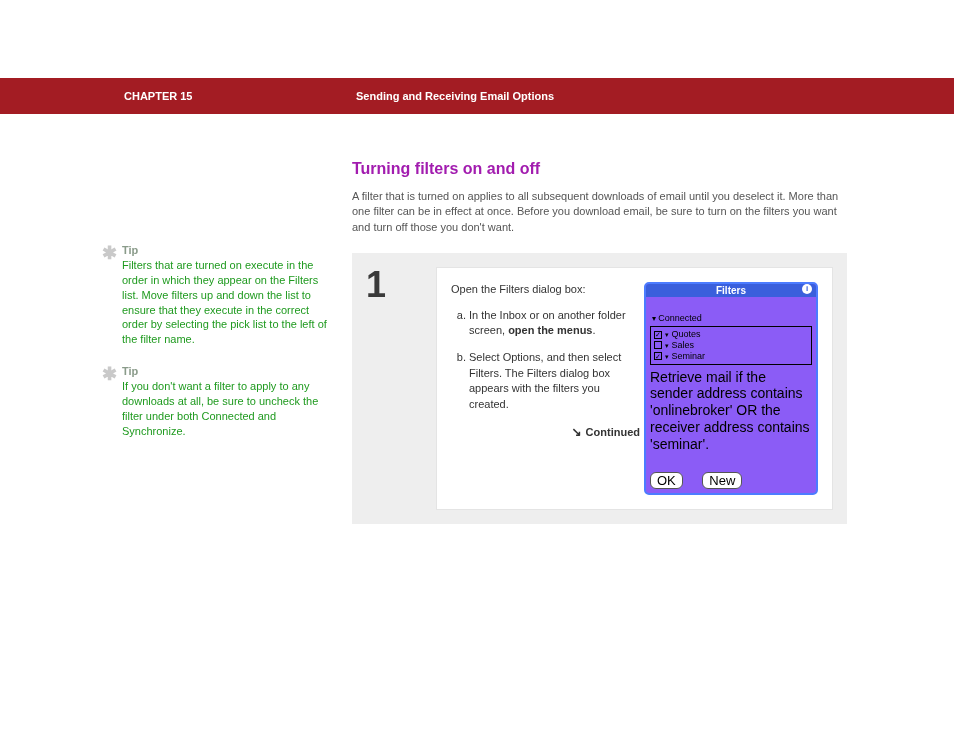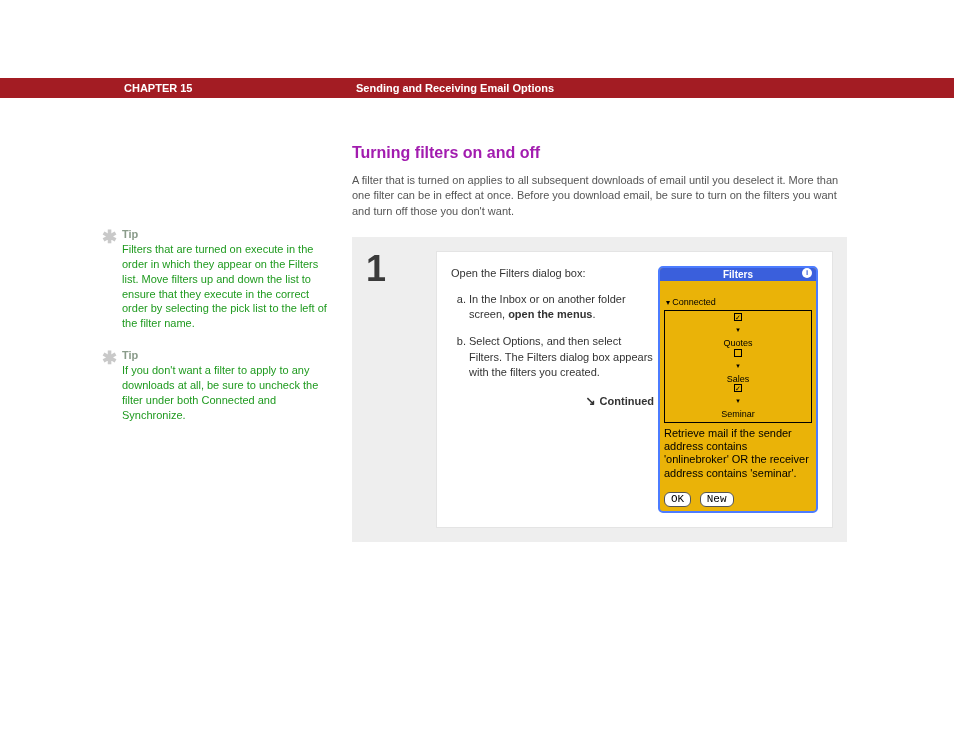--- a/index.html
+++ b/index.html
@@ -14,21 +14,21 @@
     position: relative;
   }
   .page {
     padding: 0;
     position: relative;
     height: 100%;
   }
   .header-bar {
     background: #a31c23;
     color: #fff;
-    height: 20px;
+    height: 36px;
     margin-top: 78px;
     display: flex;
     align-items: center;
     font-weight: bold;
     font-size: 11px;
     padding-left: 124px;
   }
   .header-chapter { width: 232px; }
   .header-title { }
   .content-wrap {
@@ -116,28 +116,28 @@
     font-weight: bold;
     font-size: 11px;
     color: #333;
     margin-top: 6px;
     text-align: right;
   }
   .continued .arrow { font-size: 12px; margin-right: 4px; }
 
   
   .filters-dialog {
-    width: 160px;
+    width: 174px;
     border: 2px solid #4c7cff;
     border-radius: 5px;
     overflow: hidden;
     font-family: Arial, sans-serif;
     font-size: 9px;
     color: #000;
-    background: #eab308;
+    background: #8b5cf6;
     flex-shrink: 0;
   }
   .filters-titlebar {
     background: #3a5fdc;
     color: #fff;
     text-align: center;
     font-weight: bold;
     font-size: 10px;
     padding: 1px 0;
     position: relative;
@@ -166,40 +166,39 @@
     border: 1px solid #000;
     padding: 2px 3px;
     margin-bottom: 4px;
   }
   .filters-list .row {
     display: flex;
     align-items: center;
     gap: 3px;
     font-size: 9px;
     line-height: 1.2;
-    flex-direction: column;
   }
   .filters-list .row .chk {
     width: 8px; height: 8px; border: 1px solid #000; display: inline-flex; align-items: center; justify-content: center;
     font-size: 7px; line-height: 1;
   }
   .filters-list .row .dd::before { content: "▾"; font-size: 7px; }
   .filters-desc {
-    font-size: 11px;
+    font-size: 14px;
     line-height: 1.2;
-    margin-bottom: 12px;
+    margin-bottom: 19px;
   }
   .filters-buttons button {
-    font-family: Liberation Mono, monospace;
-    font-size: 11px;
+    font-family: Liberation Sans, sans-serif;
+    font-size: 13px;
     border: 1px solid #555;
     border-radius: 6px;
     background: #fff;
     padding: 0 6px;
-    margin-right: 6px;
+    margin-right: 17px;
     line-height: 1.2;
   }
 </style>
 </head>
 <body>
 
 <div class="page">
   <div class="header-bar">
     <div class="header-chapter">CHAPTER 15</div>
     <div class="header-title">Sending and Receiving Email Options</div>

